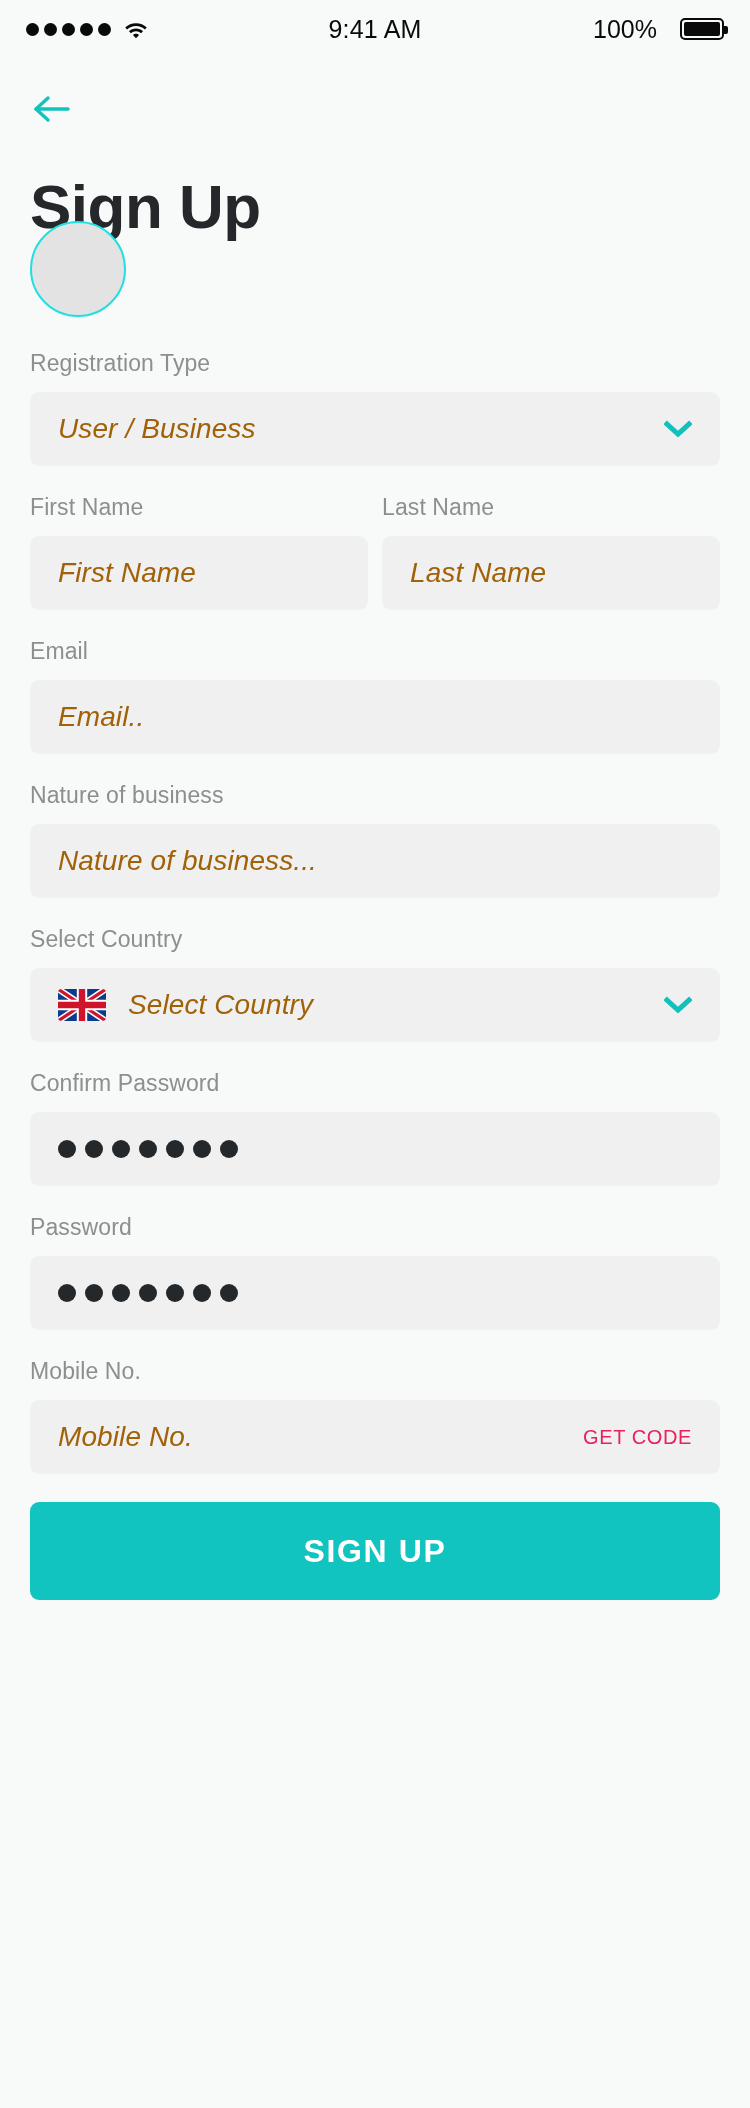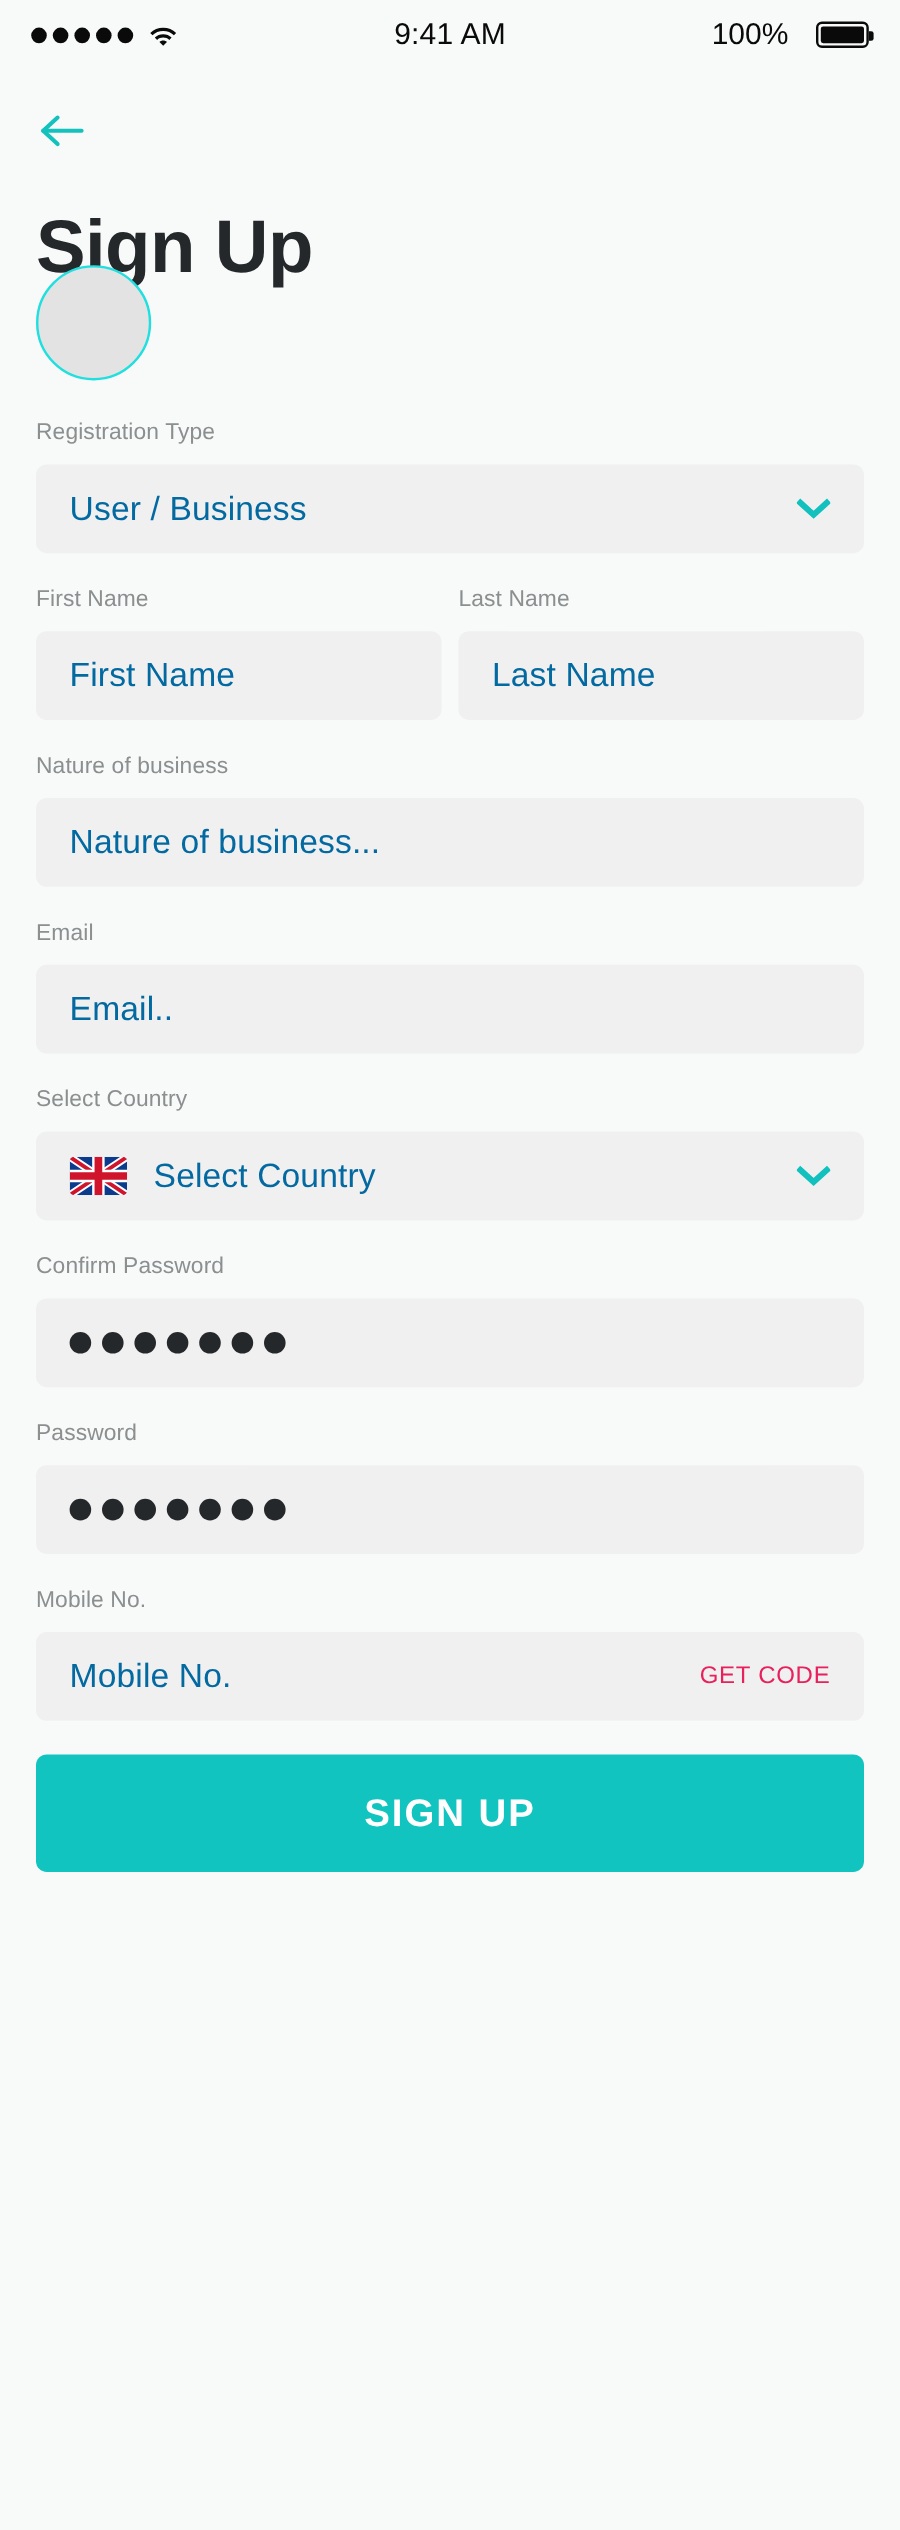--- a/index.html
+++ b/index.html
@@ -116,44 +116,45 @@
   .form {
     position: absolute;
     top: 350px; left: 0;
     width: 750px;
     padding: 0 30px;
   }
 
   .field-group { margin-bottom: 28px; }
 
   .f-label {
-    font-size: 19px;
+    font-size: 23px;
     color: #8b8f90;
     margin-bottom: 15px;
     display: block;
     letter-spacing: 0.1px;
   }
 
   .f-box {
     position: relative;
     height: 74px;
     background: #f0f0f0;
     border-radius: 9px;
     display: flex;
     align-items: center;
     padding: 0 28px;
     cursor: text;
   }
   .f-box.selectable { cursor: pointer; }
 
   .f-ph {
     font-size: 28px;
-    color: #0369a1;
+    color: #a16207;
     letter-spacing: 0.1px;
     white-space: nowrap;
+    font-style: italic;
   }
 
   .chevron {
     position: absolute;
     right: 28px;
     top: 50%;
     transform: translateY(-50%);
     width: 28px; height: 18px;
     cursor: pointer;
   }
@@ -285,30 +286,30 @@
       </div>
       <div class="col">
         <span class="f-label">Last Name</span>
         <div class="f-box">
           <span class="f-ph">Last Name</span>
         </div>
       </div>
     </div>
 
     <div class="field-group">
+      <span class="f-label">Email</span>
+      <div class="f-box">
+        <span class="f-ph">Email..</span>
+      </div>
+    </div>
+
+    <div class="field-group">
       <span class="f-label">Nature of business</span>
       <div class="f-box">
         <span class="f-ph">Nature of business...</span>
-      </div>
-    </div>
-
-    <div class="field-group">
-      <span class="f-label">Email</span>
-      <div class="f-box">
-        <span class="f-ph">Email..</span>
       </div>
     </div>
 
     <div class="field-group">
       <span class="f-label">Select Country</span>
       <div class="f-box selectable">
         <span class="flag">
           <svg viewBox="0 0 60 40" width="48" height="32" preserveAspectRatio="none">
             <rect width="60" height="40" fill="#0a3b8c"></rect>
             <path d="M0 0 L60 40 M60 0 L0 40" stroke="#ffffff" stroke-width="8"></path>

